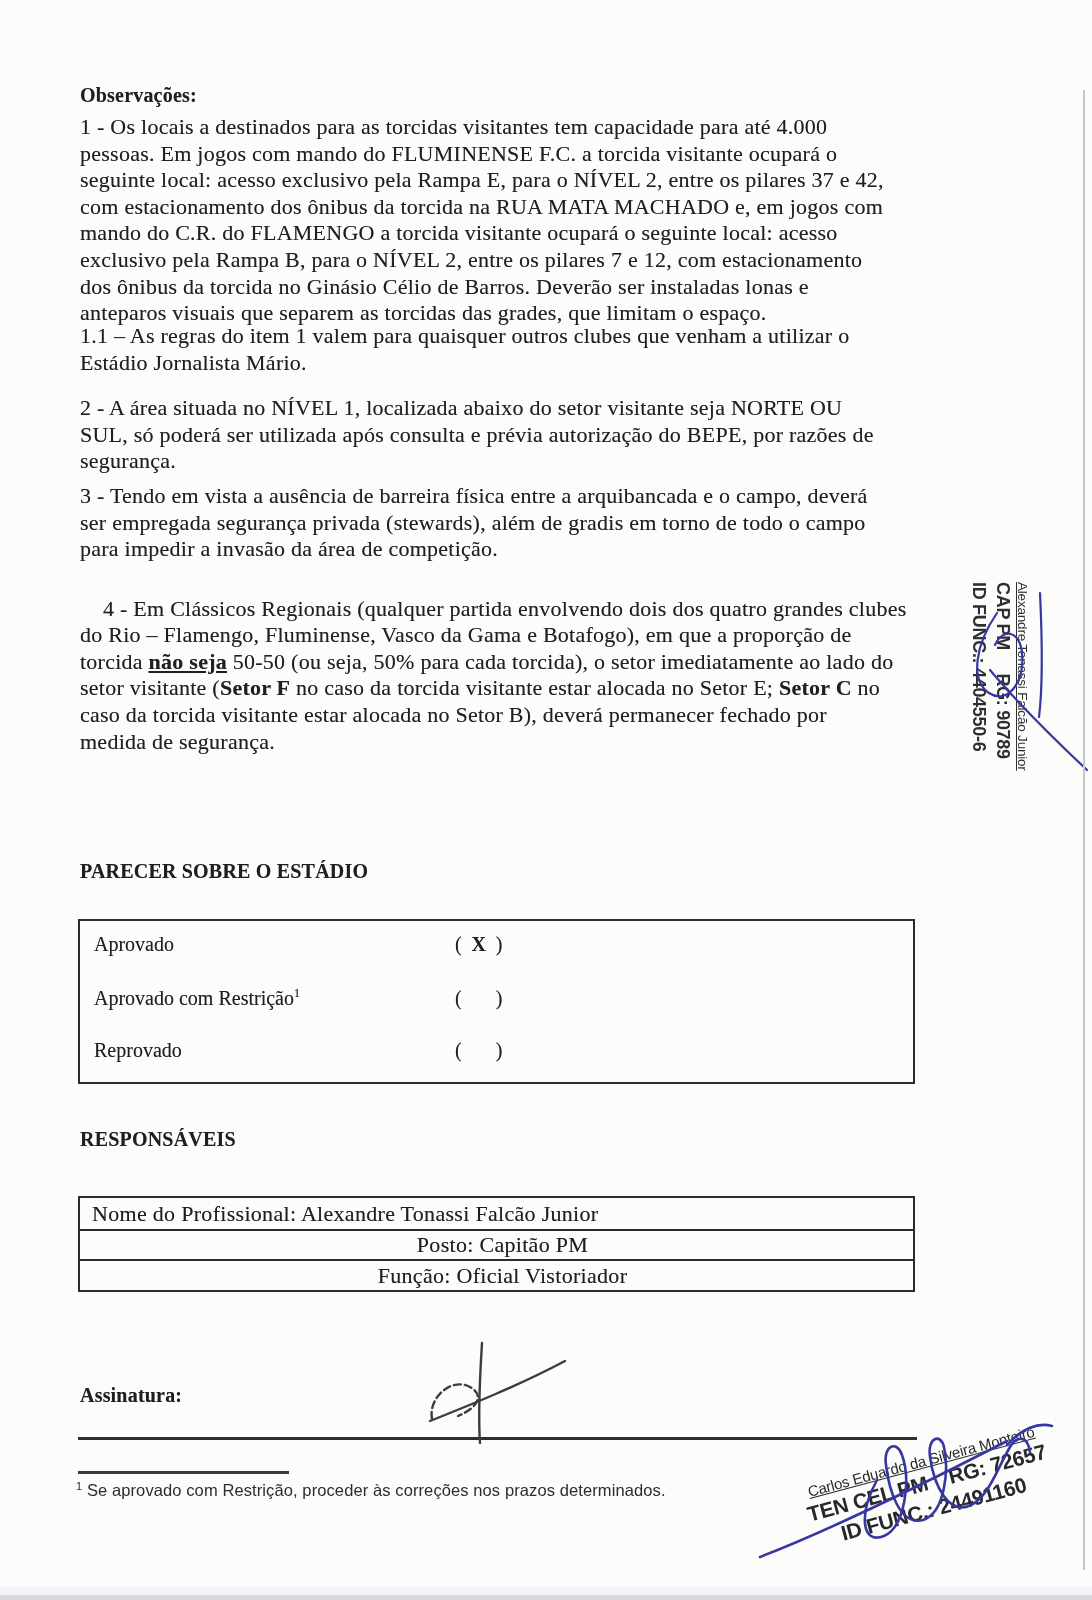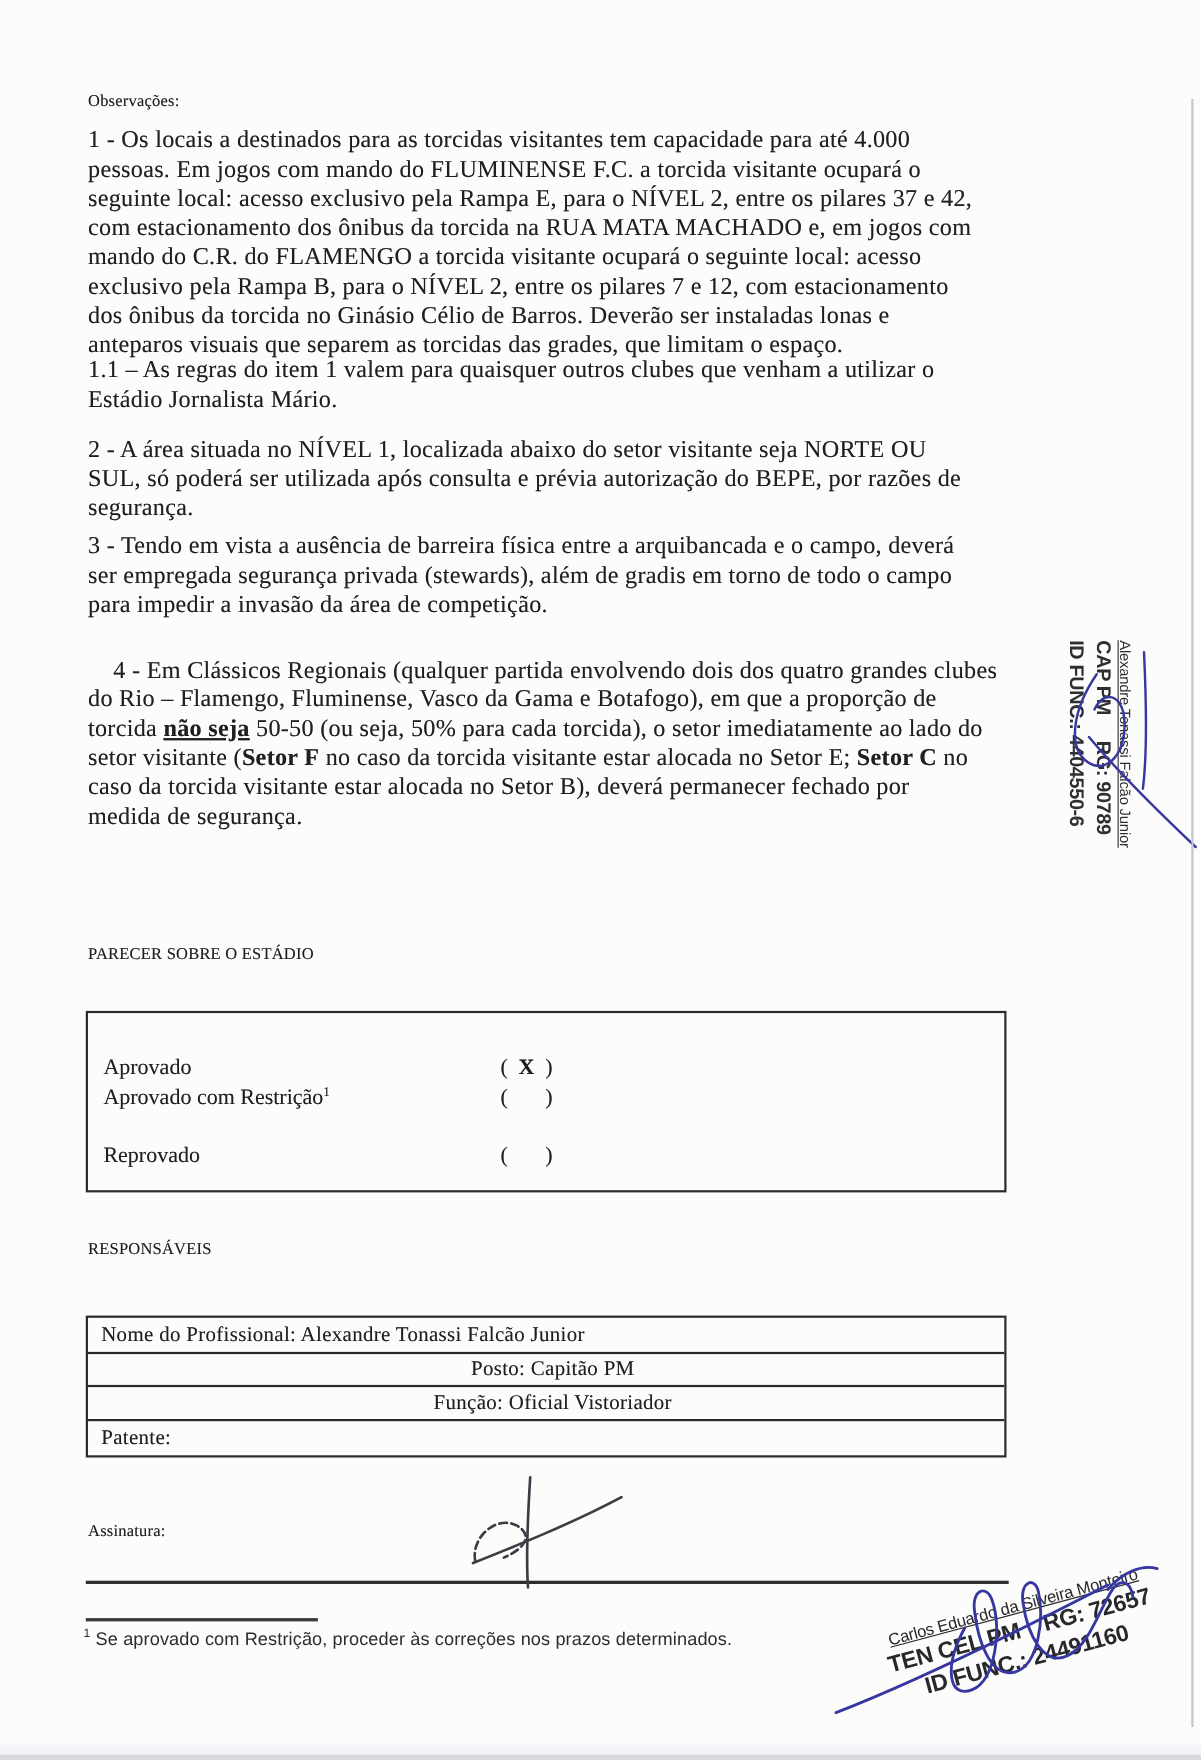--- a/index.html
+++ b/index.html
@@ -1,32 +1,32 @@
 <!DOCTYPE html>
 <html><head>
 <meta charset="utf-8">
 <style>
   html,body{margin:0;padding:0;background:#fcfcfb;}
   .page{position:relative;width:1092px;height:1600px;background:#fcfcfb;overflow:hidden;
         font-family:"Liberation Serif",serif;color:#1f1f1f;box-sizing:border-box;}
   .txt{text-shadow:0 0 0.6px rgba(30,30,30,0.45);}
-  .heading{position:absolute;left:80px;font-size:15px;font-weight:normal;letter-spacing:0.2px;}
+  .heading{position:absolute;left:80px;font-size:20px;font-weight:bold;letter-spacing:0.2px;}
   .para{position:absolute;left:80px;width:920px;font-size:22px;line-height:26.6px;
         letter-spacing:0.25px;white-space:pre-wrap;}
   .bu{font-weight:bold;text-decoration:underline;}
   .b{font-weight:bold;}
   sup{font-size:12px;line-height:0;}
   
   .parecer-box{position:absolute;left:78px;top:919px;width:833px;height:161px;border:2px solid #2b2b2b;}
   .parecer-row{position:absolute;left:14px;right:10px;height:27px;font-size:20px;line-height:27px;}
   .mark{position:absolute;left:361px;top:0;white-space:pre;font-size:20px;}
   .mval{display:inline-block;width:34px;text-align:center;font-weight:bold;}
   
   .resp-box{position:absolute;left:78px;top:1196px;width:833px;border:2px solid #2b2b2b;}
-  .resp-row{padding-left:12px;font-size:19px;border-top:2px solid #2b2b2b;letter-spacing:0.3px;}
+  .resp-row{padding-left:12px;font-size:22px;border-top:2px solid #2b2b2b;letter-spacing:0.3px;}
   .resp-row:first-child{border-top:none;}
   
   .sig-line{position:absolute;left:78px;top:1437px;width:839px;height:3px;background:#2f2f2f;}
   .foot-rule{position:absolute;left:78px;top:1471px;width:211px;height:3px;background:#3a3a3a;}
   .footnote{position:absolute;left:76px;top:1481px;font-family:"Liberation Sans",sans-serif;
             font-size:16.5px;color:#2c2c2e;letter-spacing:0.1px;}
   .footnote sup{font-size:11px;}
   
   .stamp-right{position:absolute;left:886px;top:648px;width:210px;height:78px;transform:rotate(90deg);
                font-family:"Liberation Sans",sans-serif;color:#2e2e33;}
@@ -82,41 +82,40 @@
     <g fill="none" stroke="#3737a2" stroke-width="2.2" stroke-linecap="round">
       <path d="M 52 38 C 30 70, 25 105, 44 118 C 62 130, 80 108, 77 78 C 75 56, 58 52, 50 70"></path>
       <path d="M 95 18 C 97 60, 98 110, 94 142"></path>
       <path d="M 45 95 C 70 125, 105 160, 142 195"></path>
     </g>
   </svg>
 
   <div class="heading txt" style="top:860px;">PARECER SOBRE O ESTÁDIO</div>
 
   <div class="parecer-box txt">
-    <div class="parecer-row" style="top:10px;margin-top:26px;">
+    <div class="parecer-row" style="top:10px;">
       <span>Aprovado</span>
       <span class="mark"><span>(</span><span class="mval">X</span><span>)</span></span>
     </div>
     <div class="parecer-row" style="top:64px;">
       <span><span>Aprovado com Restrição</span><sup>1</sup></span>
       <span class="mark"><span>(</span><span class="mval"></span><span>)</span></span>
     </div>
     <div class="parecer-row" style="top:116px;">
       <span>Reprovado</span>
       <span class="mark"><span>(</span><span class="mval"></span><span>)</span></span>
     </div>
   </div>
 
   <div class="heading txt" style="top:1128px;">RESPONSÁVEIS</div>
 
   <div class="resp-box txt">
     <div class="resp-row" style="height:31px;line-height:31px;">Nome do Profissional: Alexandre Tonassi Falcão Junior</div>
     <div class="resp-row" style="height:28px;line-height:28px;text-align:center;">Posto: Capitão PM</div>
     <div class="resp-row" style="height:29px;line-height:29px;text-align:center;">Função: Oficial Vistoriador</div>
-    <div class="resp-row" style="height:31px;line-height:31px;">Patente:</div>
   </div>
 
   <div class="heading txt" style="top:1352px;margin-top:32px;">Assinatura:</div>
   <div class="sig-line"></div>
   <svg class="sig" style="left:400px;top:1335px;" width="190" height="115" viewBox="0 0 190 115">
     <g fill="none" stroke="#3c3c44" stroke-width="2.4" stroke-linecap="round">
       <path d="M 82 8 C 80 40, 78 80, 80 108"></path>
       <path d="M 30 86 C 70 70, 120 50, 165 26"></path>
       <path d="M 32 84 C 28 62, 52 42, 70 52 C 84 60, 79 72, 58 81" stroke-dasharray="7 4"></path>
     </g>

